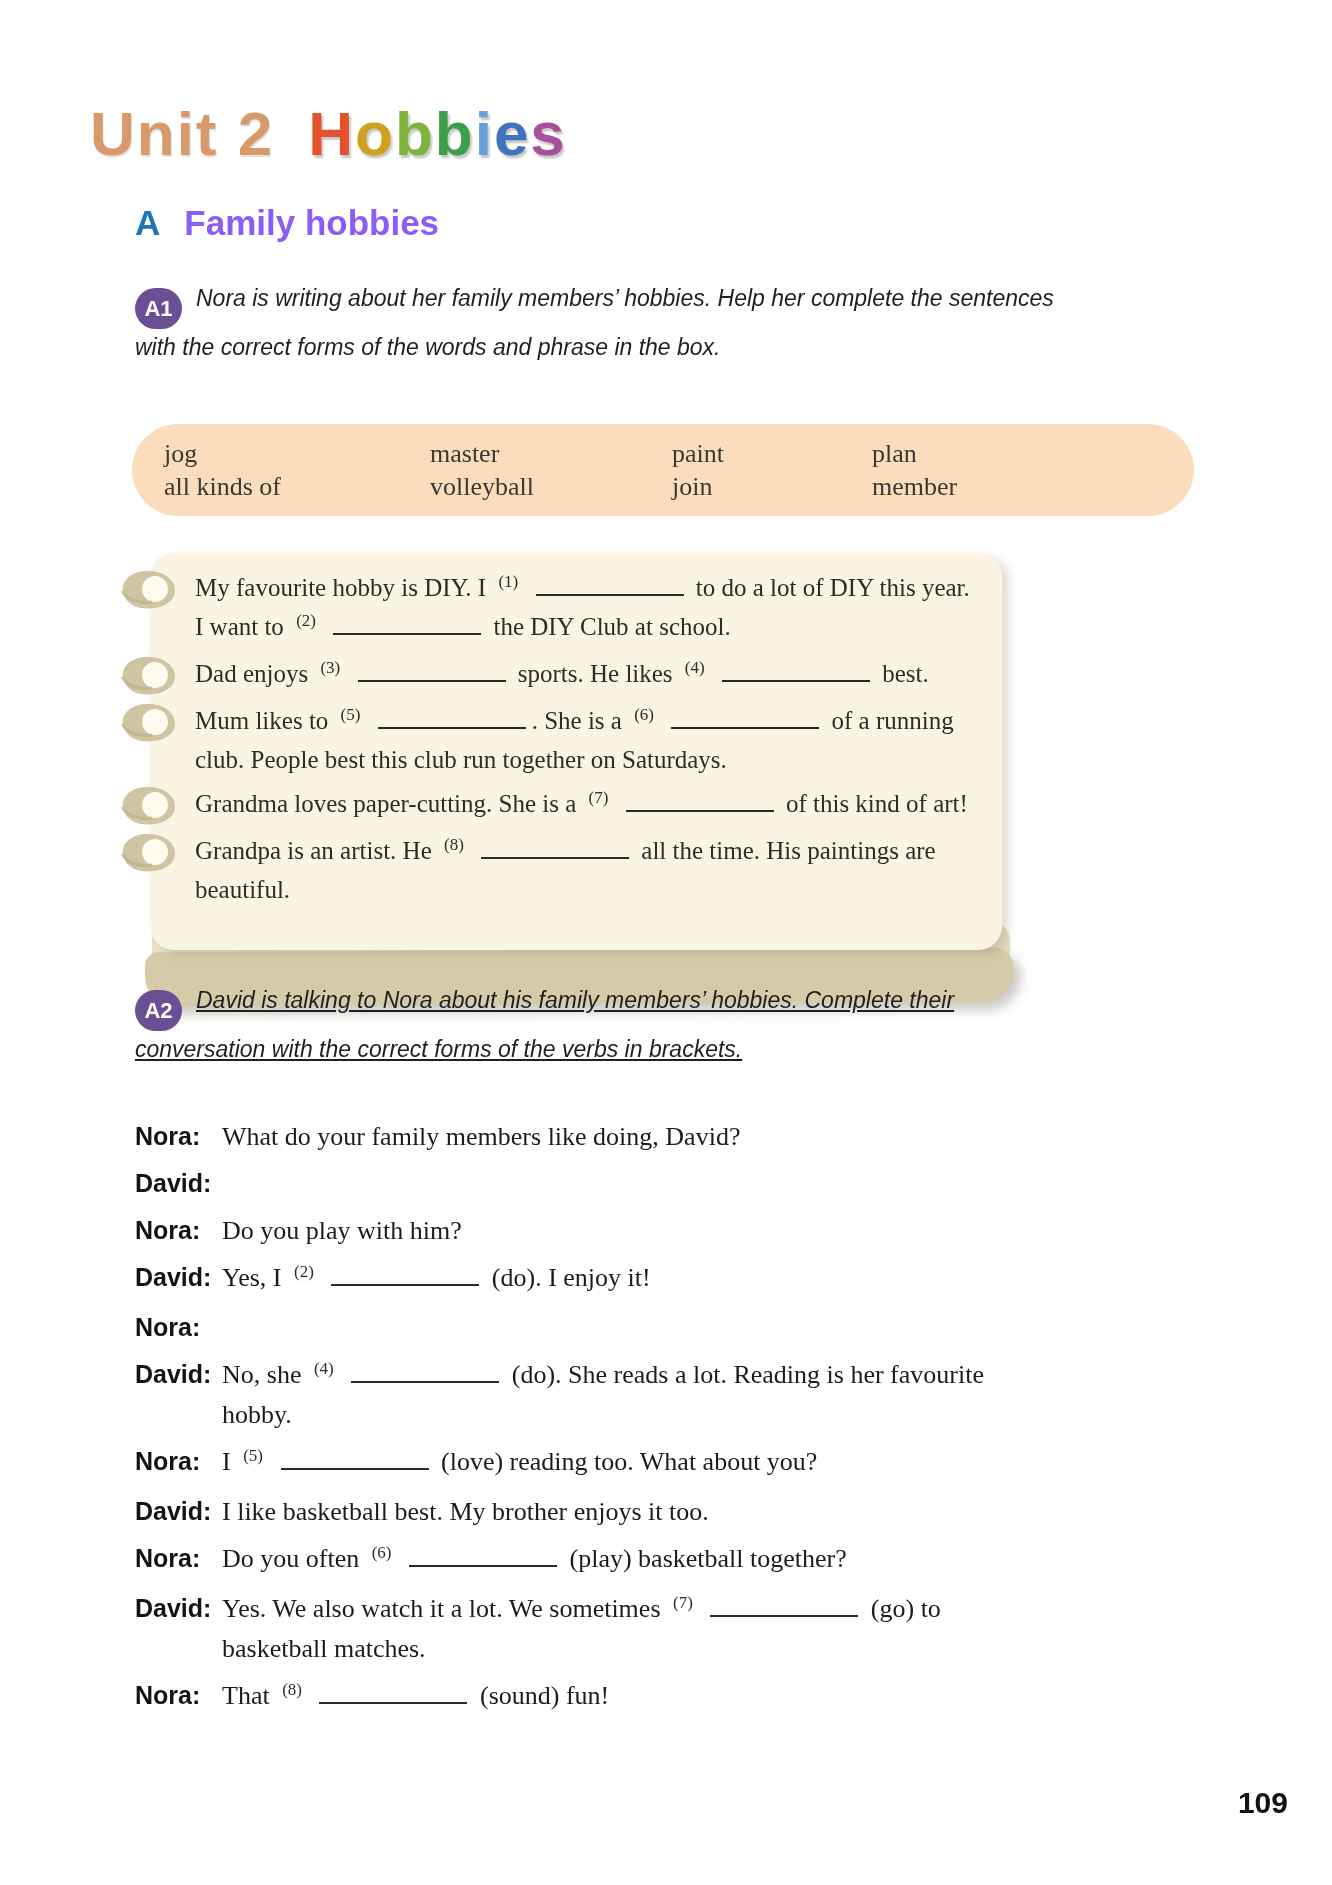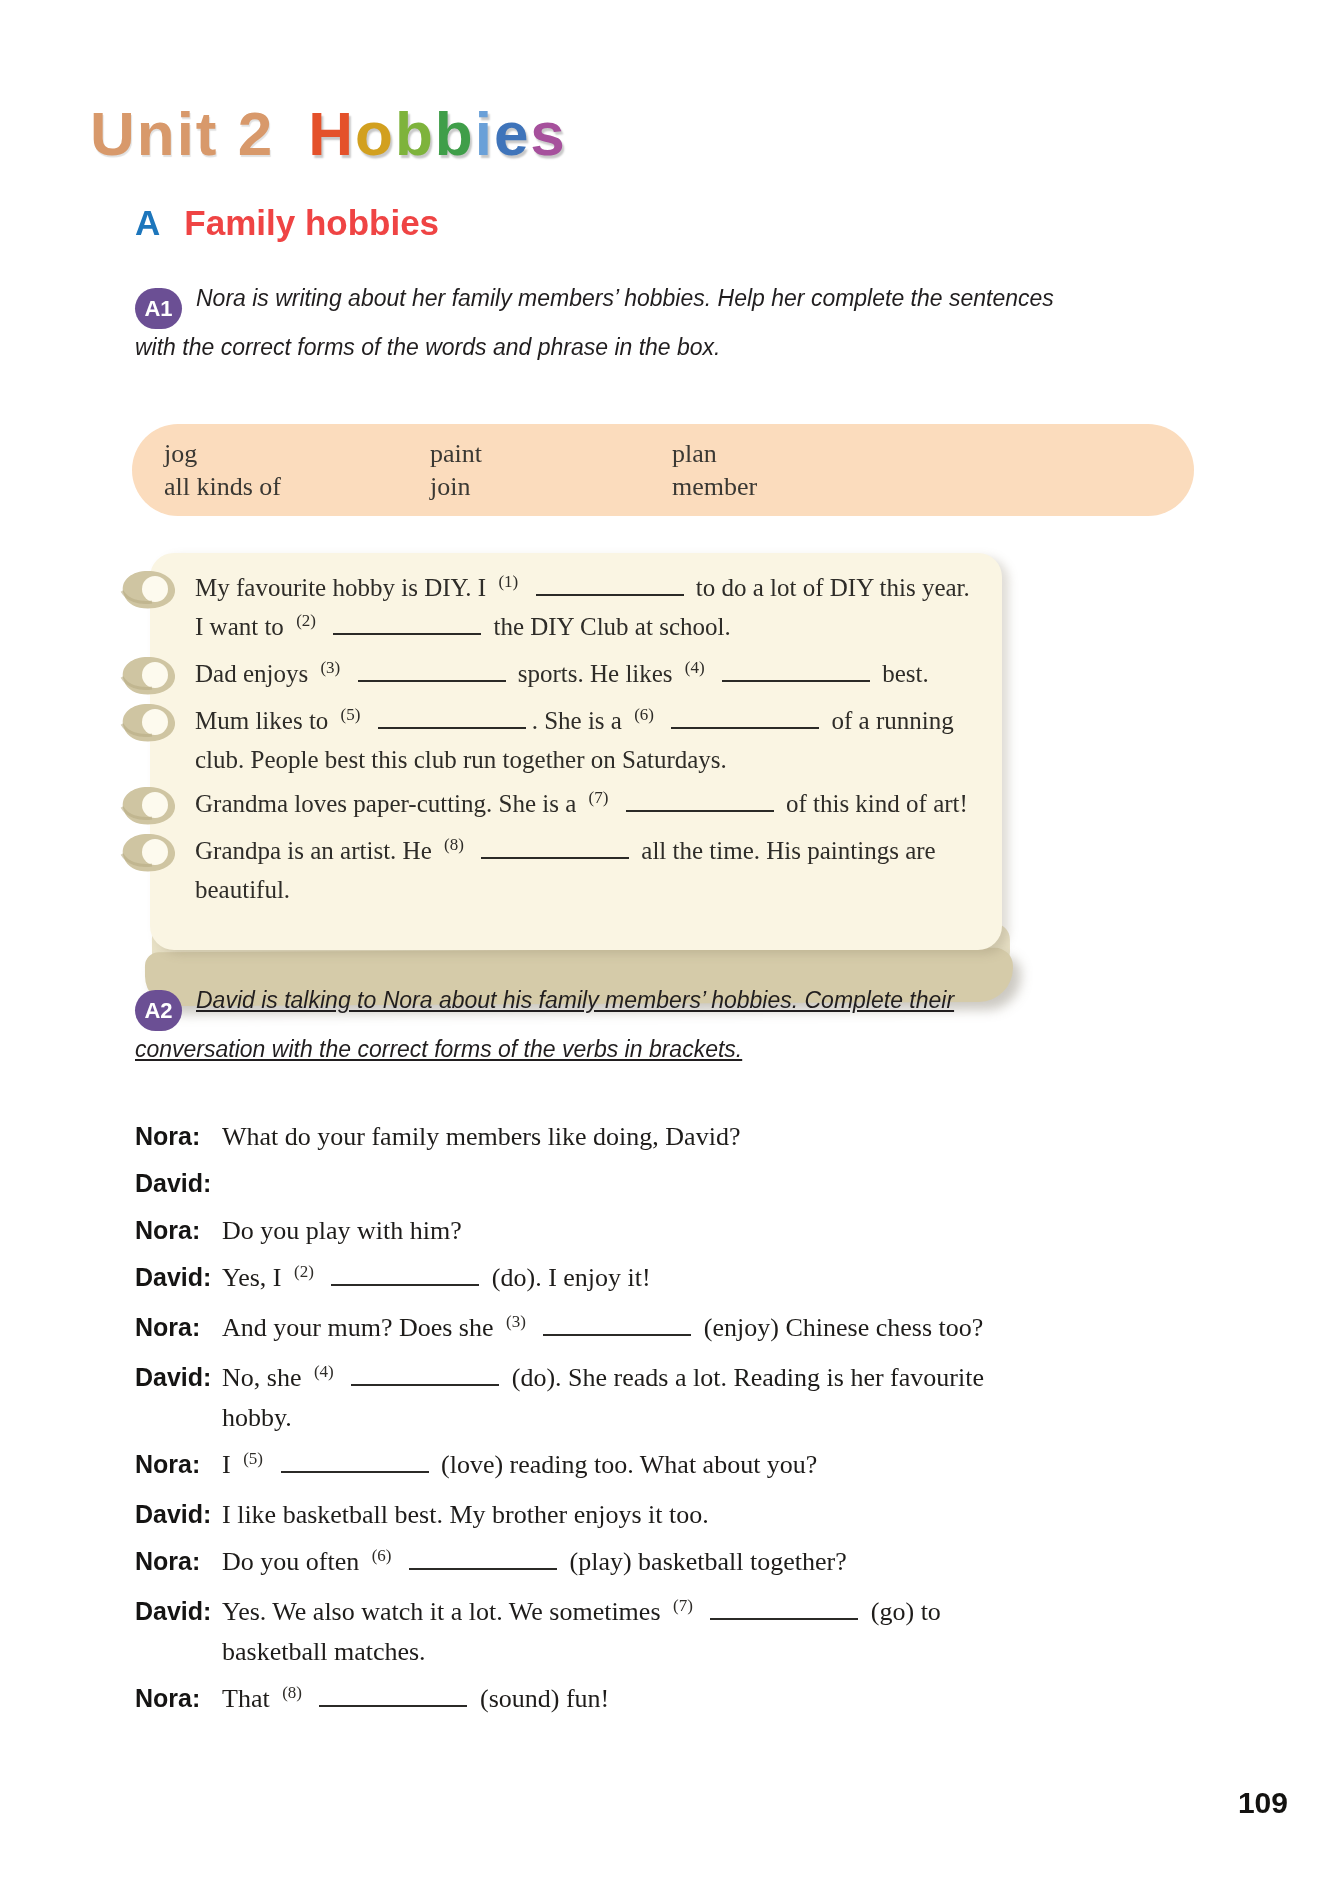--- a/index.html
+++ b/index.html
@@ -13,21 +13,21 @@
   .title-row { position:absolute; left:90px; top:98px; white-space:nowrap;
     font-family:"Liberation Sans","DejaVu Sans",sans-serif; font-weight:bold; font-size:62px; }
   .unit-label { color:#d8996b; letter-spacing:2px; text-shadow:1px 2px 1px rgba(0,0,0,.12); }
   .unit-word { margin-left:34px; letter-spacing:2px; }
   .unit-word span { text-shadow:2px 3px 2px rgba(0,0,0,.22); }
 
   
   .section-row { position:absolute; left:135px; top:203px; white-space:nowrap;
     font-family:"Liberation Sans","DejaVu Sans",sans-serif; font-weight:bold; font-size:35px; }
   .section-letter { color:#1d76bc; }
-  .section-title  { color:#ef4444; margin-left:24px; }
+  .section-title  { color:#8b5cf6; margin-left:24px; }
 
   
   .instr { position:absolute; left:135px; width:980px; white-space:nowrap;
     font-family:"Liberation Sans","DejaVu Sans",sans-serif; font-style:italic;
     font-size:23px; line-height:37px; color:#211e1f;margin-top:12px; }
   .instr-a1 { top:268px; }
   .instr-a2 { top:970px;text-decoration:underline; }
   .badge { display:inline-flex; justify-content:center; align-items:center;
     width:47px; height:41px; border-radius:24px; background:#6b4f94; color:#ffffff;
     font-style:normal; font-weight:bold; font-size:22px; margin-right:14px;
@@ -88,20 +88,24 @@
   <div class="instr instr-a1">
     <span class="badge">A1</span><span class="instr-lines">Nora is writing about her family members’ hobbies. Help her complete the sentences<br>with the correct forms of the words and phrase in the box.</span>
   </div>
 
   <div class="word-box">
       <div class="wb-col">
         <span>jog</span>
         <span>all kinds of</span>
       </div>
       <div class="wb-col">
+        <span>master</span>
+        <span>volleyball</span>
+      </div>
+      <div class="wb-col">
         <span>paint</span>
         <span>join</span>
       </div>
       <div class="wb-col">
         <span>plan</span>
         <span>member</span>
       </div>
     </div>
 
   <div class="torn-mid"></div>
@@ -173,23 +177,20 @@
         </div>
       </div>
       <div class="dlg-row">
         <div class="dlg-speaker">David:</div>
         <div class="dlg-lines">
           <div class="dlg-line">Yes, I <span class="sup">(2)</span> <span class="blank"></span> (do). I enjoy it!</div>
         </div>
       </div>
       <div class="dlg-row">
         <div class="dlg-speaker">Nora:</div>
-        <div class="dlg-lines">
-          <div class="dlg-line">And your mum? Does she <span class="sup">(3)</span> <span class="blank"></span> (enjoy) Chinese chess too?</div>
-        </div>
       </div>
       <div class="dlg-row">
         <div class="dlg-speaker">David:</div>
         <div class="dlg-lines">
           <div class="dlg-line">No, she <span class="sup">(4)</span> <span class="blank"></span> (do). She reads a lot. Reading is her favourite</div>
           <div class="dlg-line">hobby.</div>
         </div>
       </div>
       <div class="dlg-row">
         <div class="dlg-speaker">Nora:</div>

